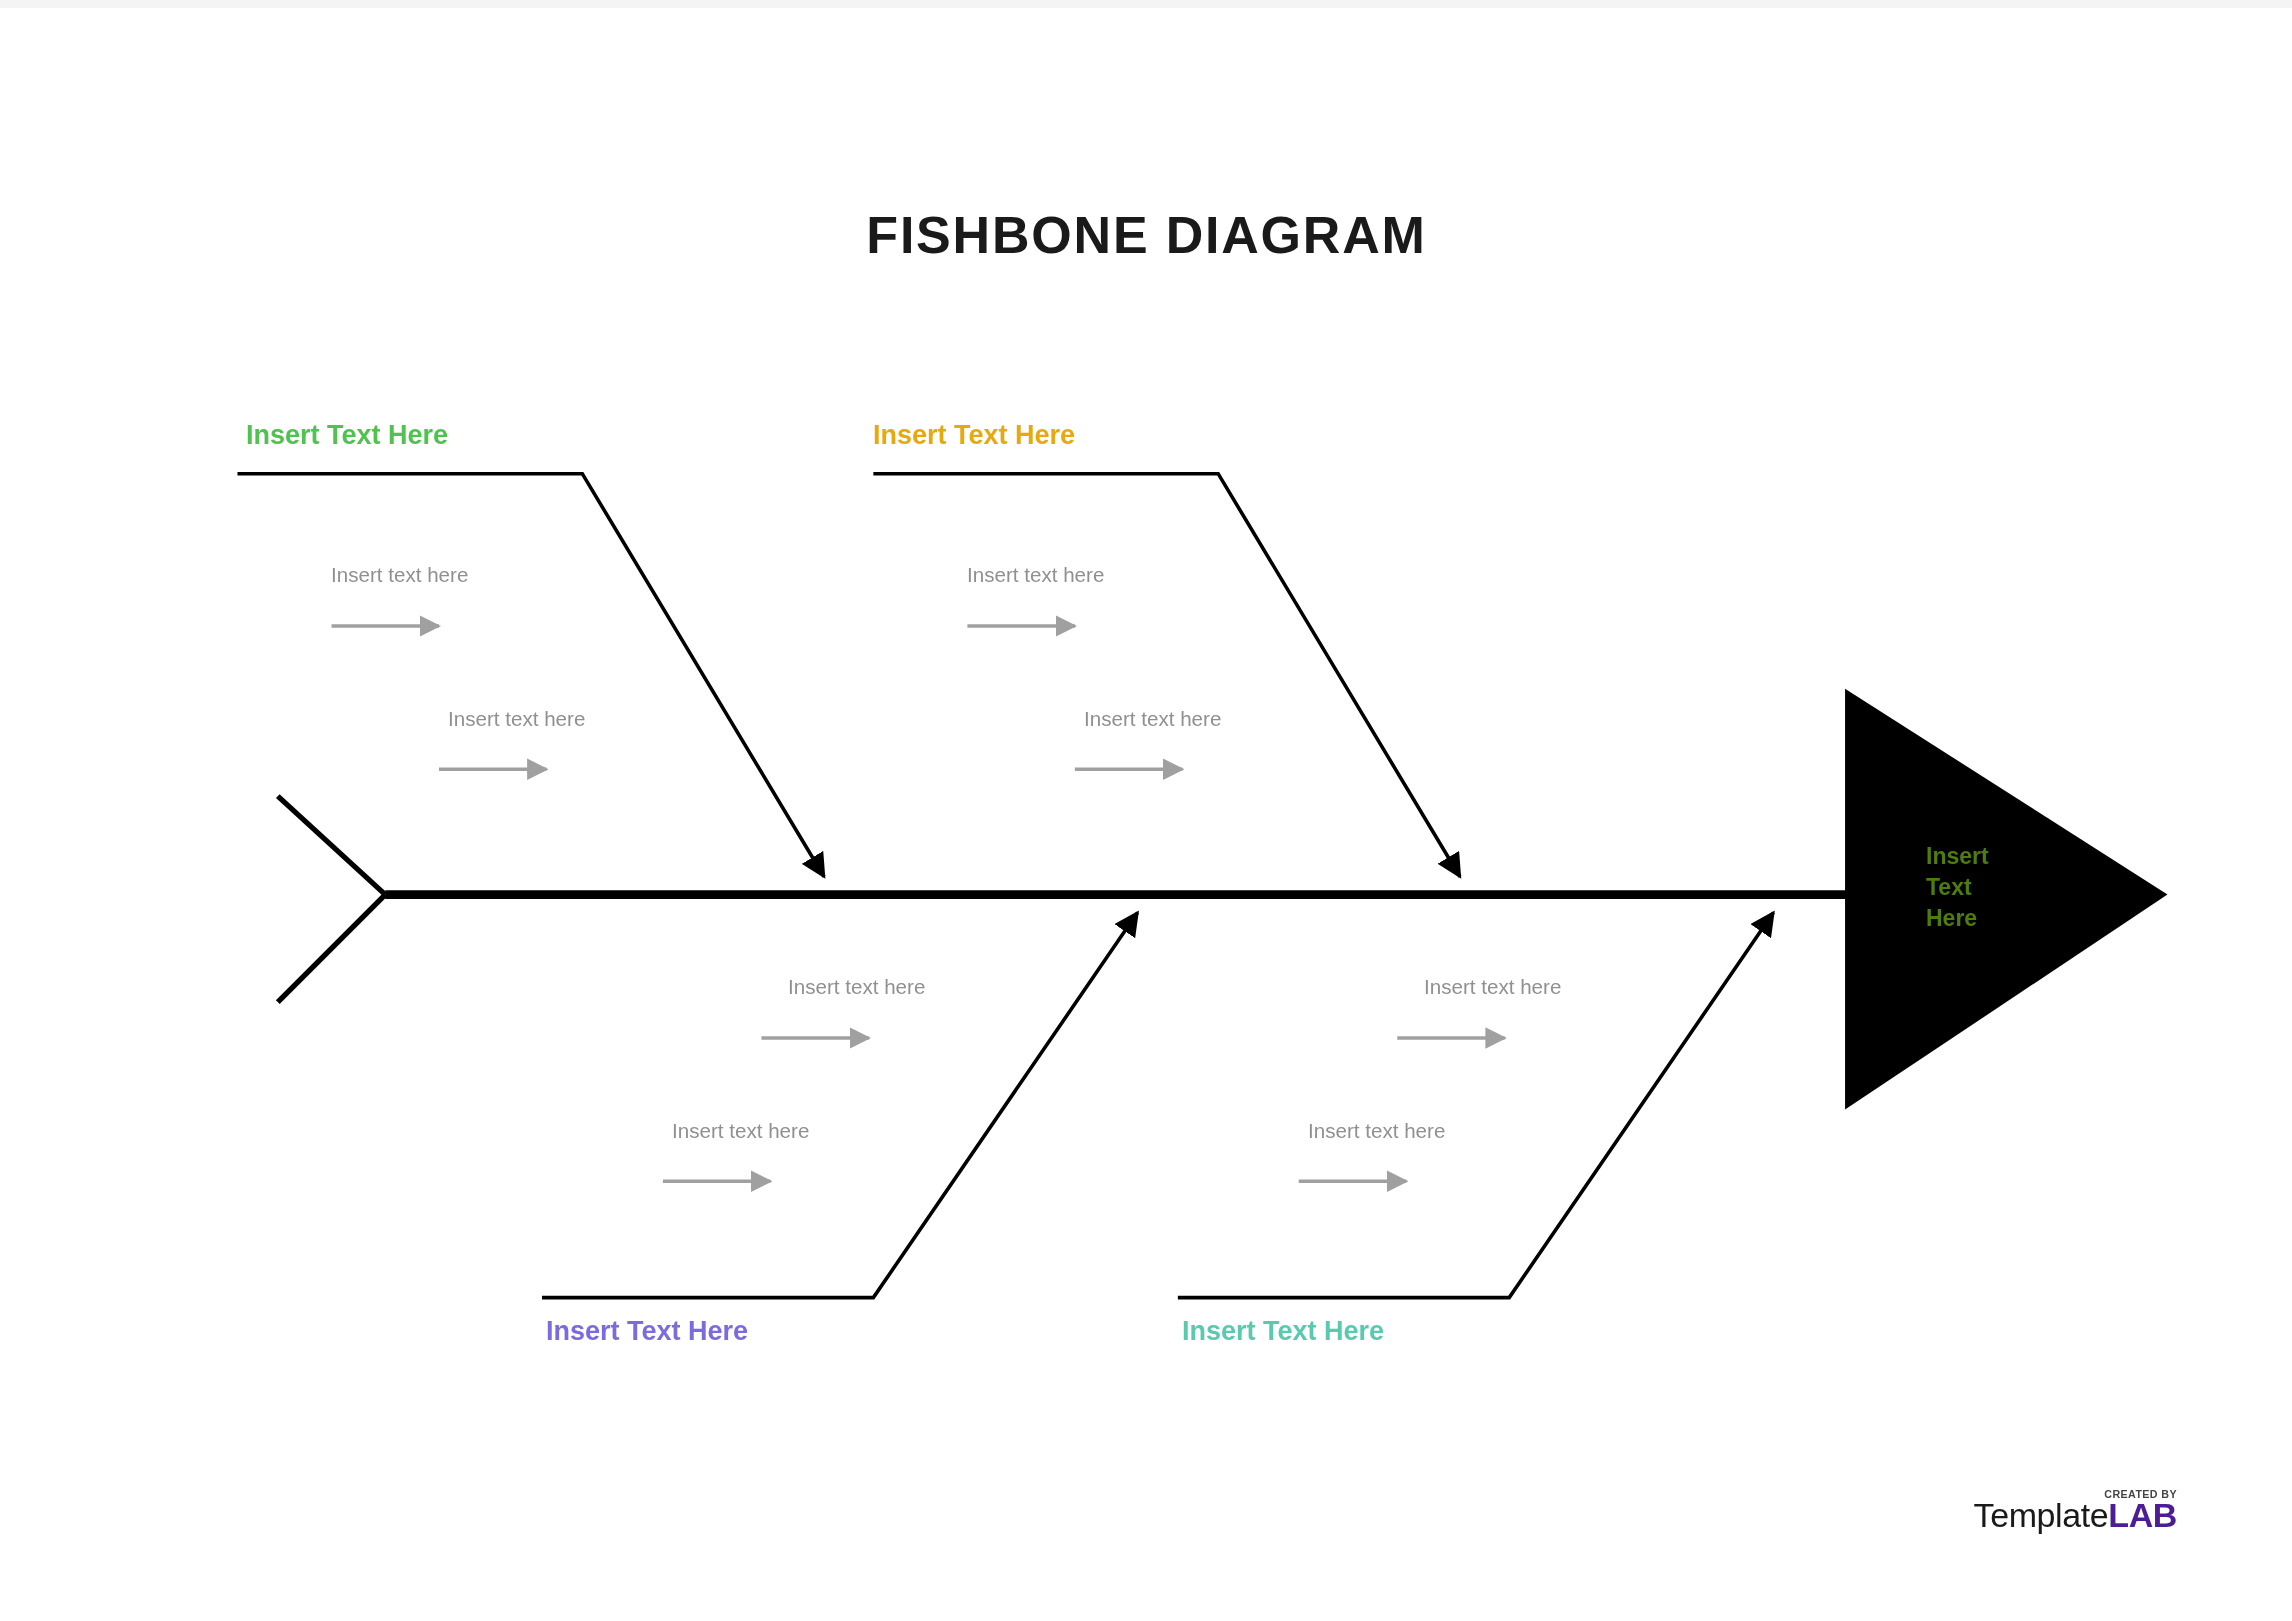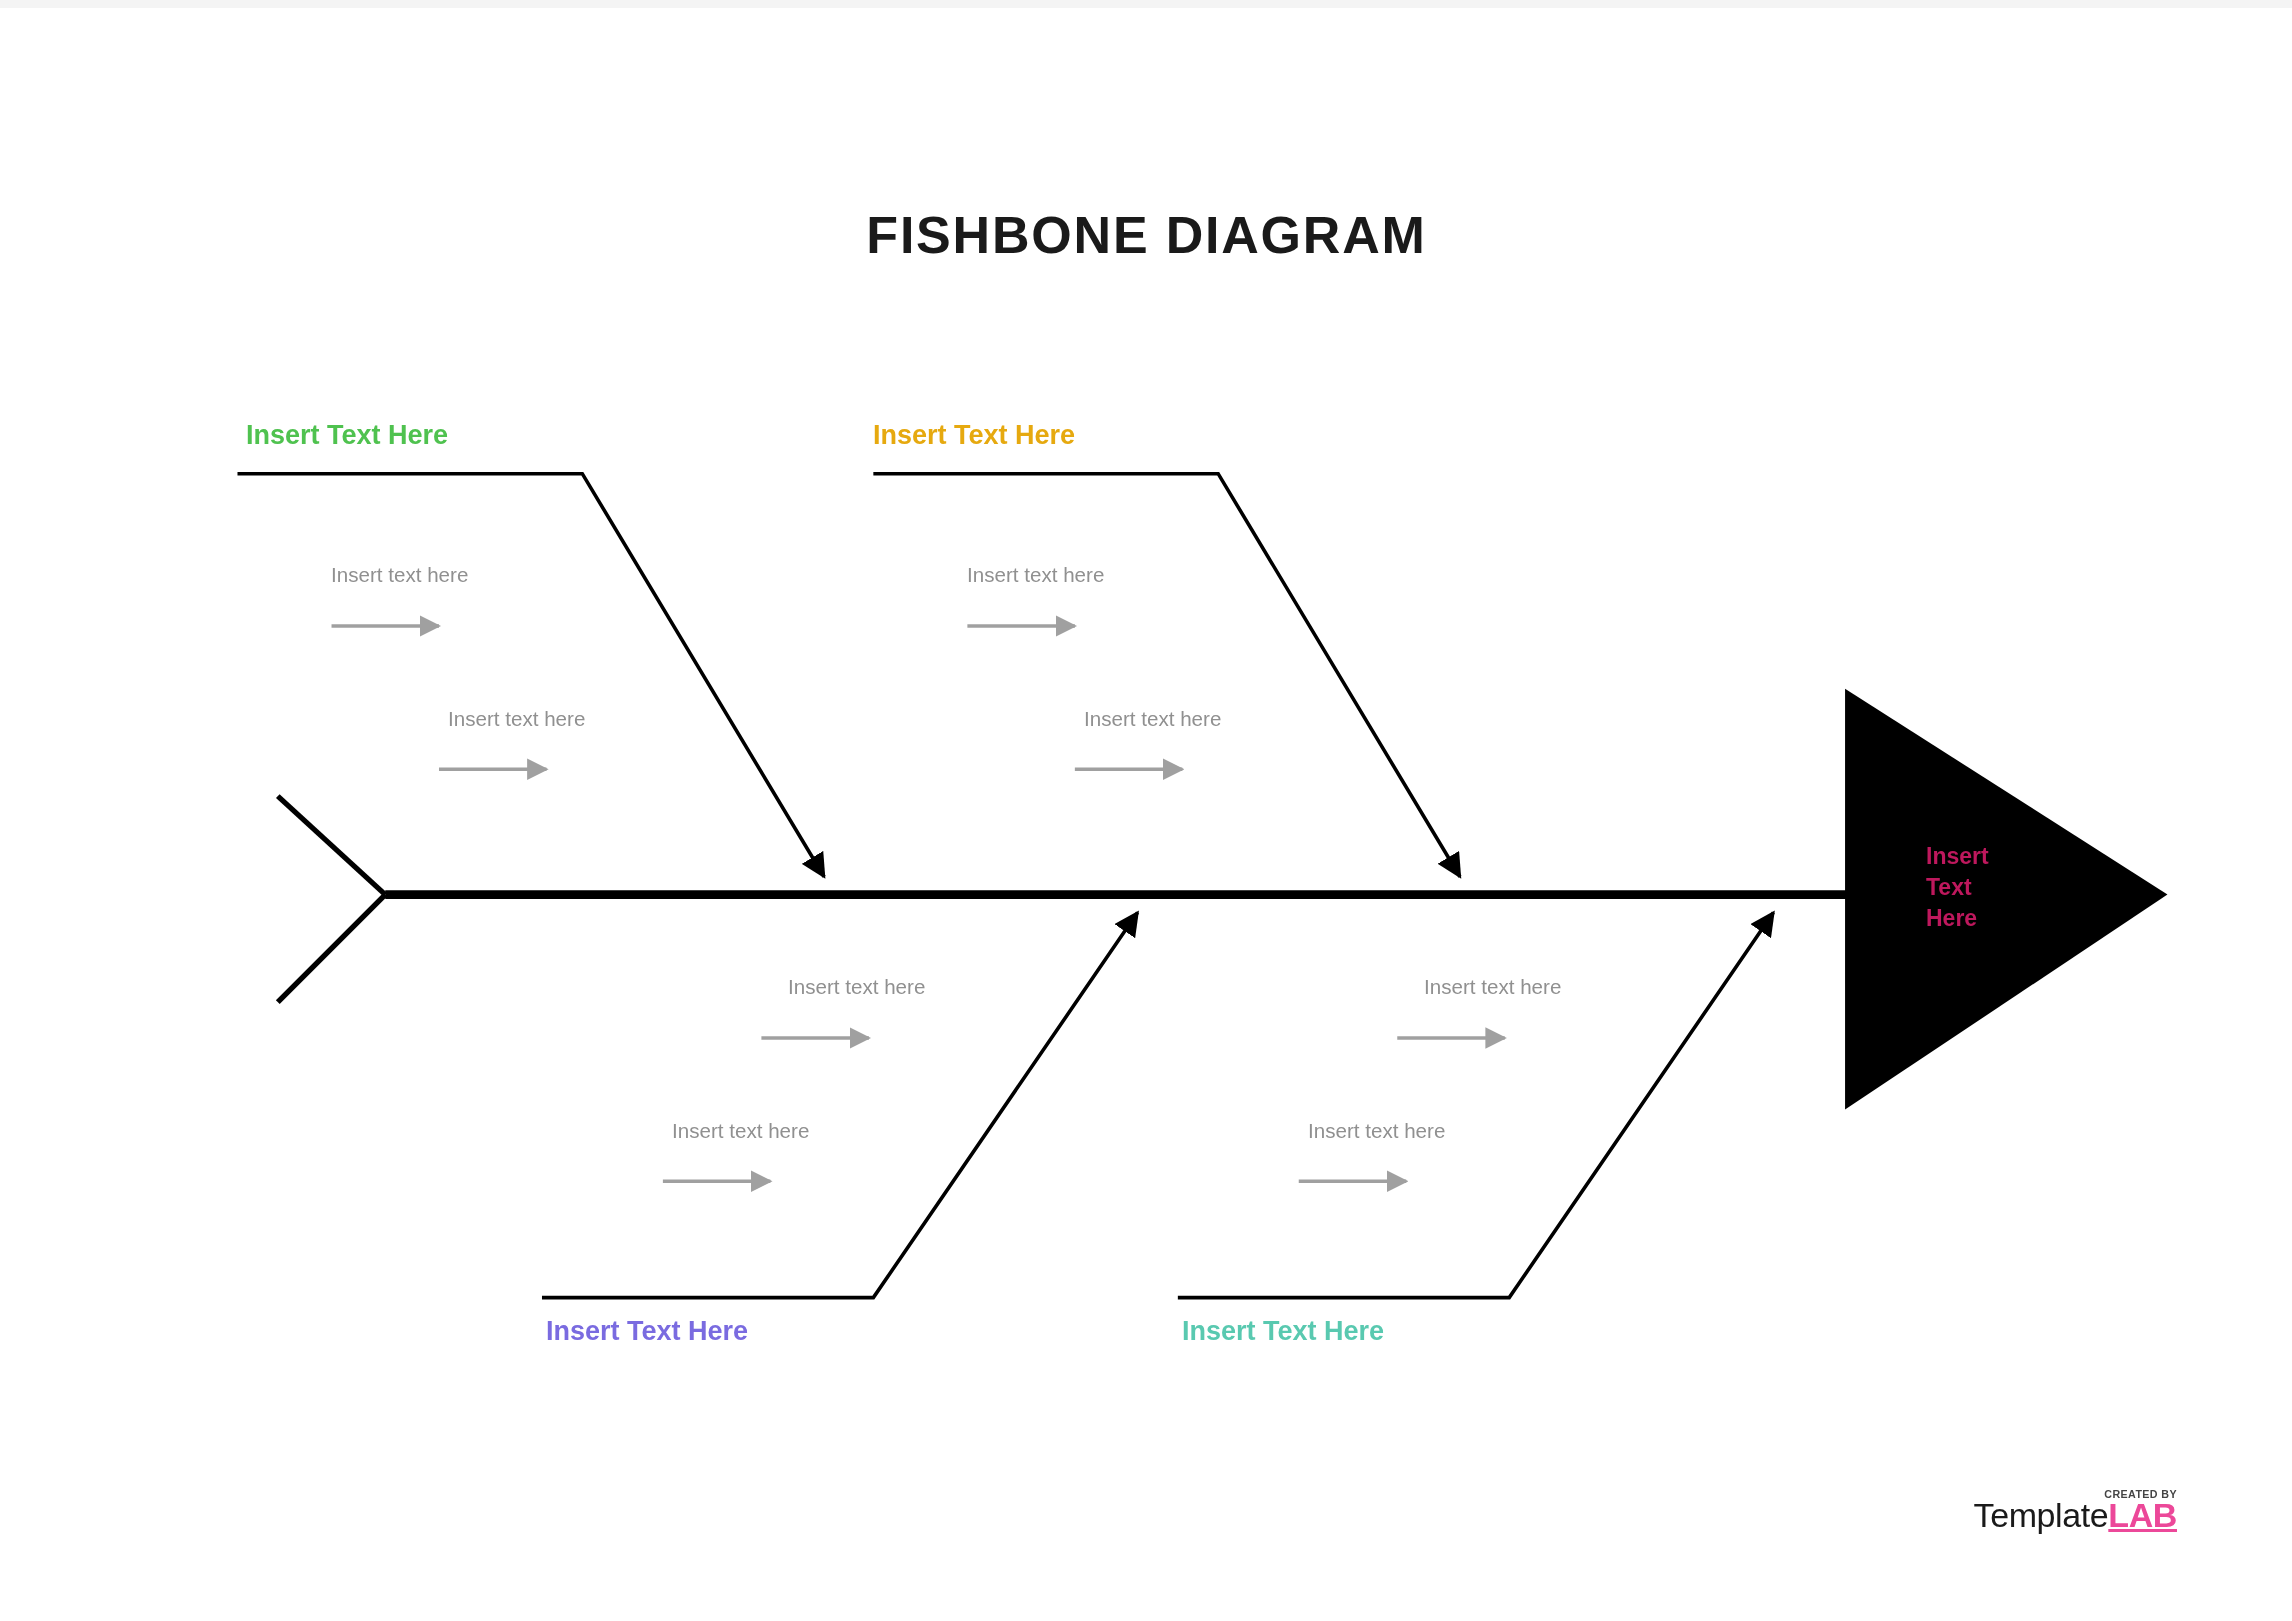--- a/index.html
+++ b/index.html
@@ -37,21 +37,21 @@
     font-size: 27px;
     font-weight: 700;
   }
   .sub-label {
     position: absolute;
     font-size: 20.6px;
     color: #909090;
   }
   .head-label {
     position: absolute;
-    color: #be185d;
+    color: #4d7c0f;
     font-size: 23px;
     font-weight: 700;
     line-height: 1.35;
   }
   .footer {
     position: absolute;
     right: 116px;
     bottom: 94px;
     text-align: right;
   }
@@ -63,22 +63,21 @@
     margin-bottom: -3.6px;
   }
   .footer .brand {
     font-size: 34px;
     font-weight: 400;
     color: #1a1a1a;
     letter-spacing: -0.4px;
   }
   .footer .brand .lab {
     font-weight: 800;
-    color: #ec4899;
-    text-decoration: underline;
+    color: #4c1d95;
   }
 </style>
 </head>
 <body>
 
 <div class="page">
 
   <div class="title">FISHBONE DIAGRAM</div>
 
   <svg class="svg-wrap" width="2293" height="1621" viewBox="0 0 2560 1810">

